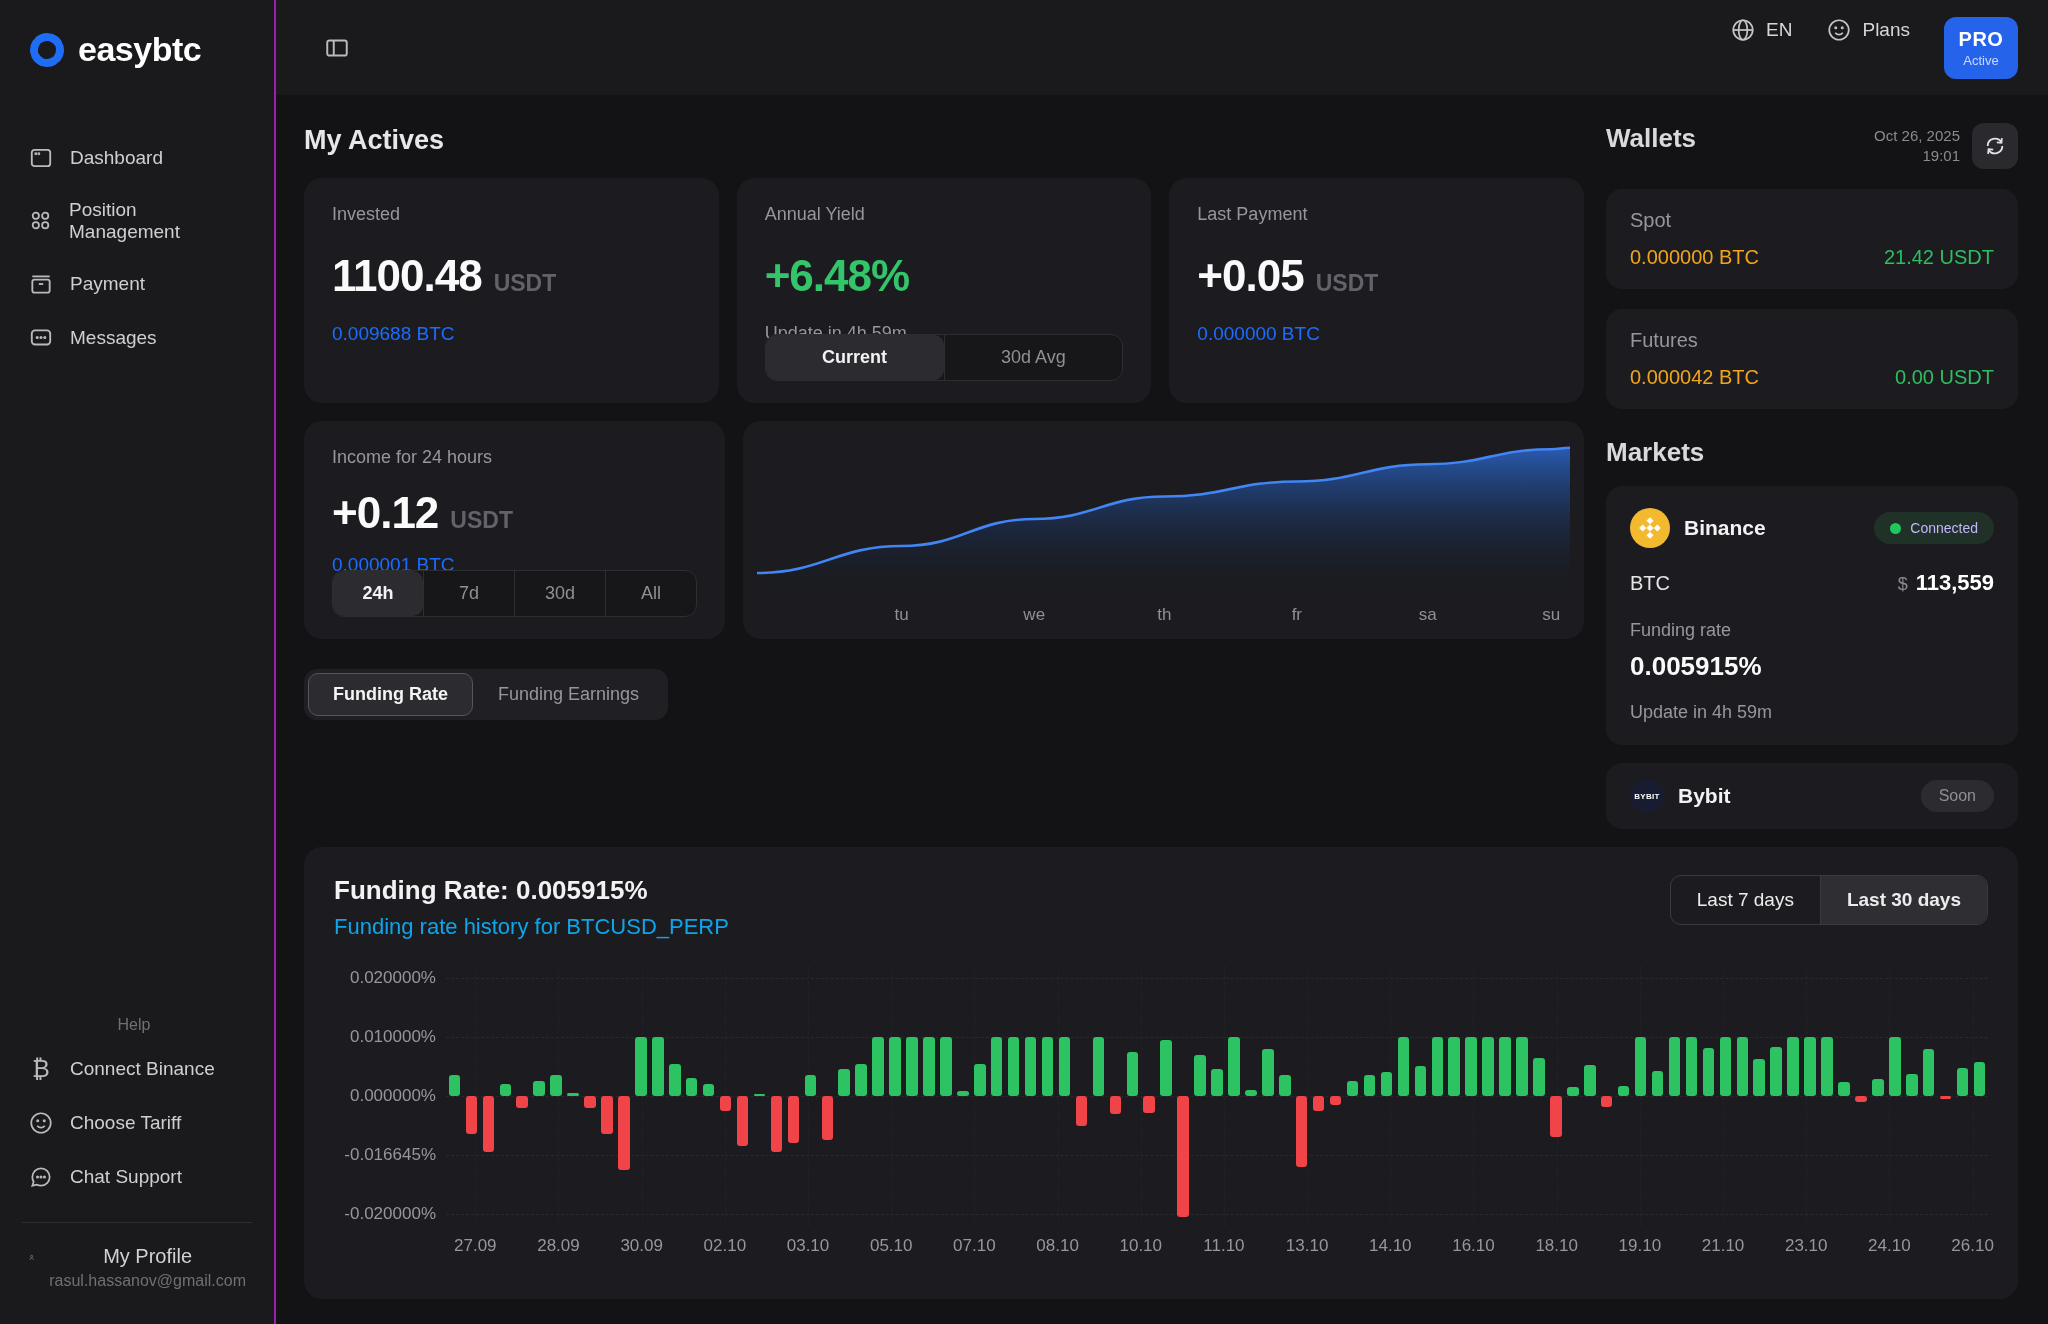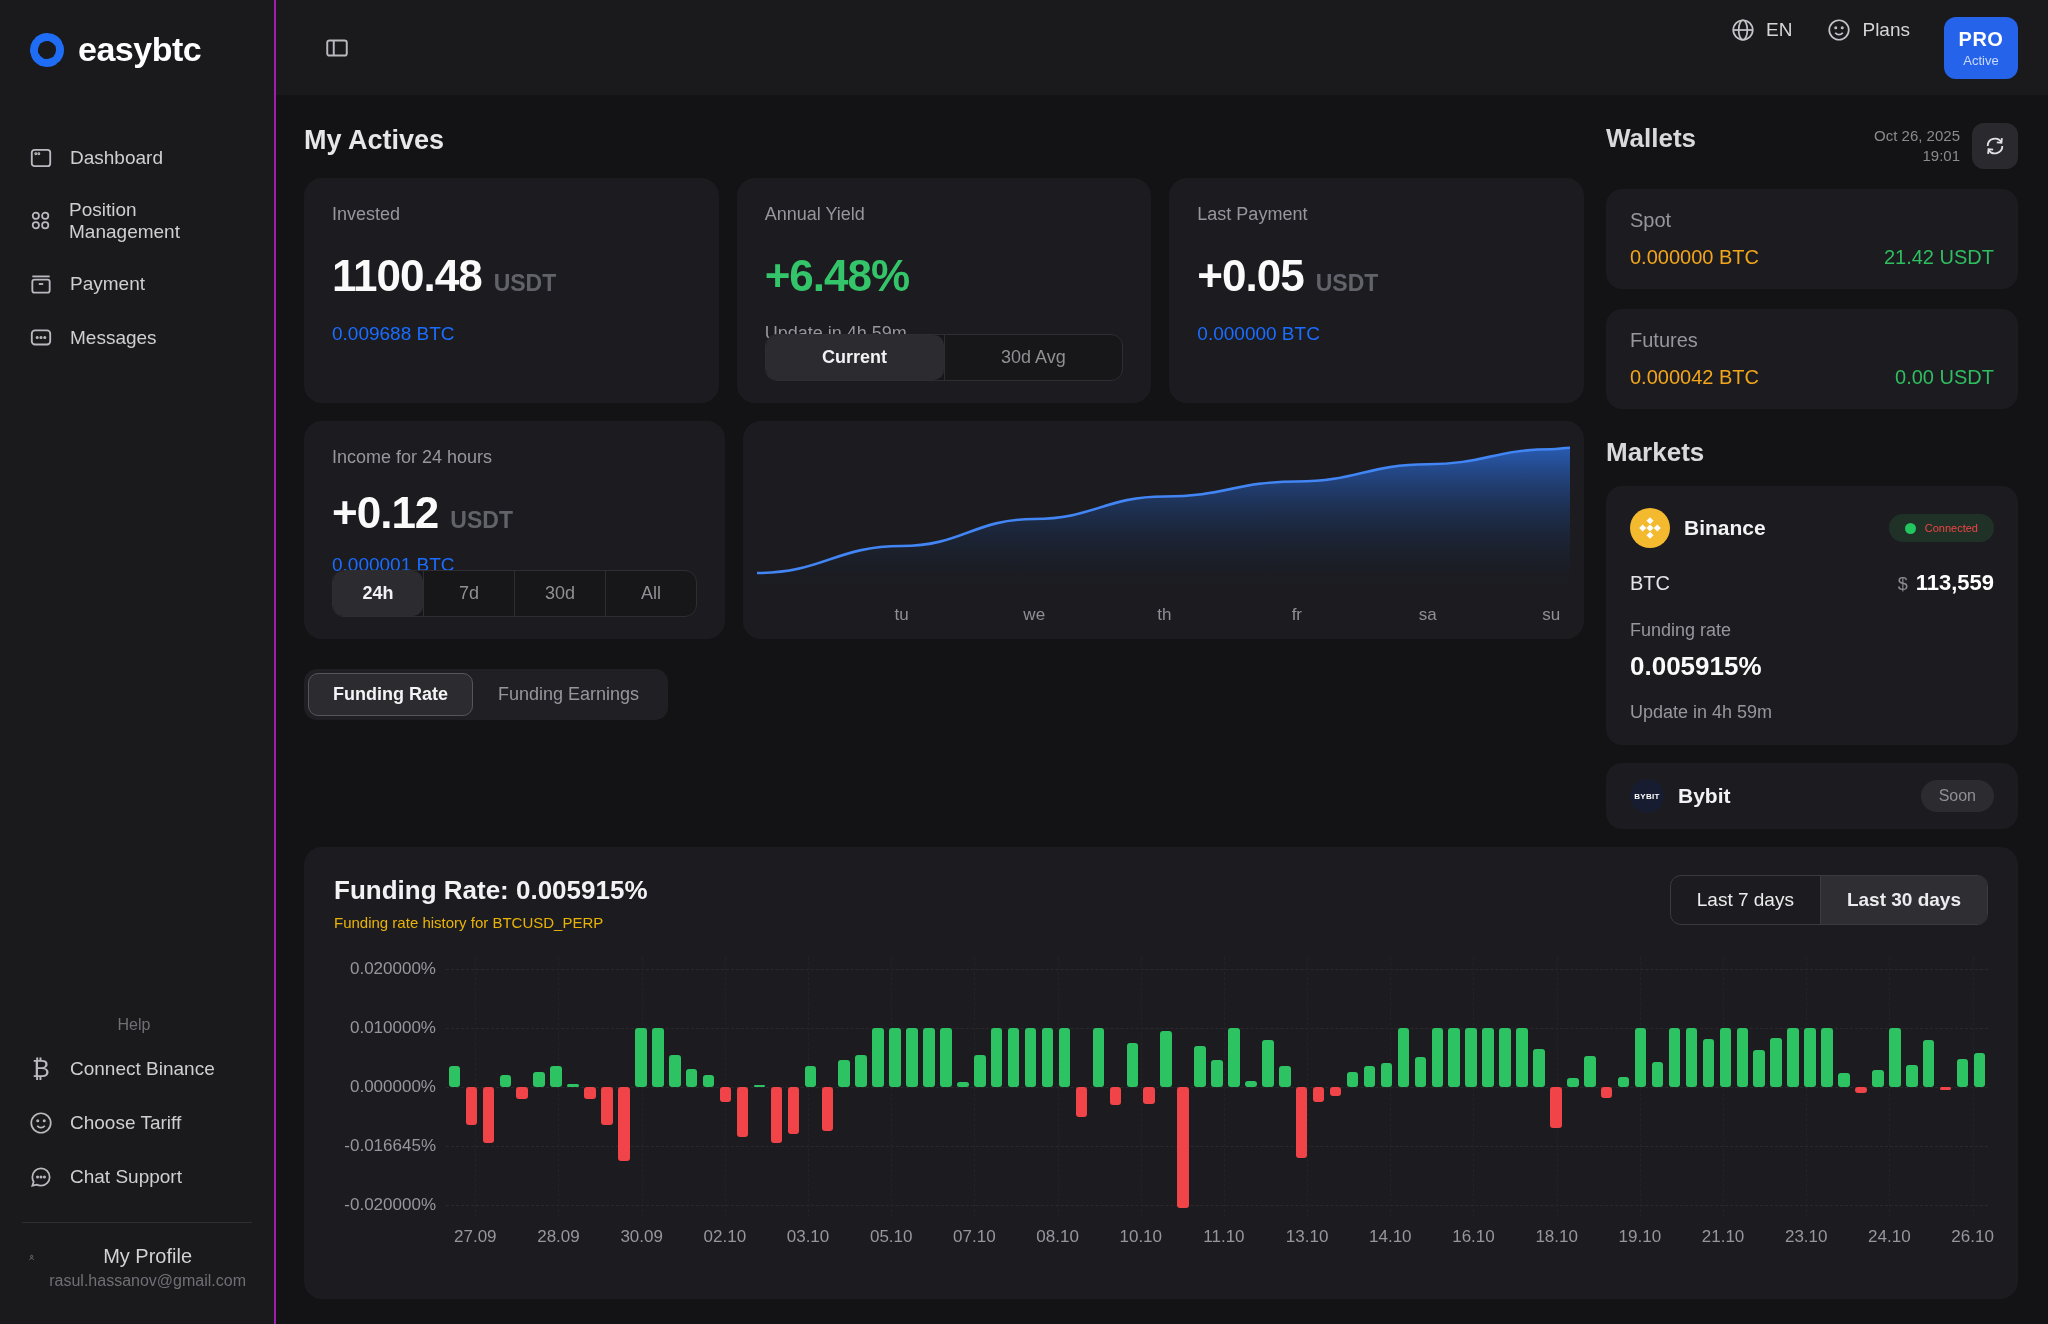--- a/index.html
+++ b/index.html
@@ -79,21 +79,21 @@
   .funding-tabs { margin-top:30px; display:inline-flex; background:#202024; border-radius:13px;
                   padding:4px; align-items:center; }
   .fpill { padding:10px 24px; font-size:18px; color:#96969c; cursor:pointer; border-radius:10px;
            border:1px solid transparent; }
   .fpill.active { background:#2c2c30; border-color:#55555c; color:#f4f4f6; font-weight:bold; }
 
   
   .funding-card { margin-top:18px; height:452px; padding:28px 30px; }
   .fc-head { display:flex; align-items:flex-start; }
   .fc-title { font-size:26px; font-weight:bold; color:#f2f2f4; }
-  .fc-sub { margin-top:8px; font-size:15px; color:#eab308; }
+  .fc-sub { margin-top:8px; font-size:22px; color:#0ea5e9; }
   .range-group { margin-left:auto; display:flex; border:1px solid #3a3a3f; border-radius:11px; overflow:hidden; }
   .range-btn { padding:13px 26px; font-size:19px; color:#ececee; background:transparent;
                border:none; cursor:pointer; border-left:1px solid #3a3a3f; font-family:inherit; }
   .range-btn:first-child { border-left:none; }
   .range-btn.active { background:#2e2e33; font-weight:bold; }
 
   .fchart { display:flex; margin-top:26px; }
   .fchart-ylabels { width:112px; position:relative; height:260px; }
   .fchart-ylabels span { position:absolute; right:10px; transform:translateY(-50%);
                          color:#96969c; font-size:17px; white-space:nowrap; }
@@ -115,21 +115,21 @@
   .wname { color:#96969c; font-size:20px; }
   .wrow { display:flex; margin-top:14px; align-items:baseline; }
   .wbtc { color:#f2a51a; font-size:20px; }
   .wusdt { margin-left:auto; color:#2ebd5f; font-size:20px; }
   .markets-title { margin-top:28px; }
   .mcard { background:#1c1c20; border-radius:16px; padding:22px 24px; margin-top:18px; }
   .mrow1 { display:flex; align-items:center; gap:14px; }
   .mlogo { width:40px; height:40px; border-radius:50%; display:flex; align-items:center; justify-content:center; }
   .mname { font-size:21px; font-weight:bold; color:#f2f2f4; }
   .badge-connected { margin-left:auto; display:flex; align-items:center; gap:9px;
-                     background:#203127; border-radius:999px; padding:8px 16px; color:#ef4444; font-size:11px; }
+                     background:#203127; border-radius:999px; padding:8px 16px; color:#c4b5fd; font-size:14px; }
   .dot { width:11px; height:11px; border-radius:50%; background:#22c55e; }
   .mrow2 { display:flex; align-items:baseline; margin-top:22px; }
   .masset { font-size:20px; color:#e5e5e8; }
   .mprice { margin-left:auto; display:flex; align-items:baseline; gap:8px; }
   .mdollar { color:#8a8a90; font-size:18px; }
   .mpricev { color:#fff; font-size:22px; font-weight:bold; }
   .mfr-label { margin-top:24px; color:#96969c; font-size:18px; }
   .mfr-val { margin-top:10px; color:#fafafa; font-size:26px; font-weight:bold; }
   .mupd { margin-top:20px; color:#96969c; font-size:18px; }
   .bybit-card { display:flex; align-items:center; gap:14px; padding:16px 24px; }

